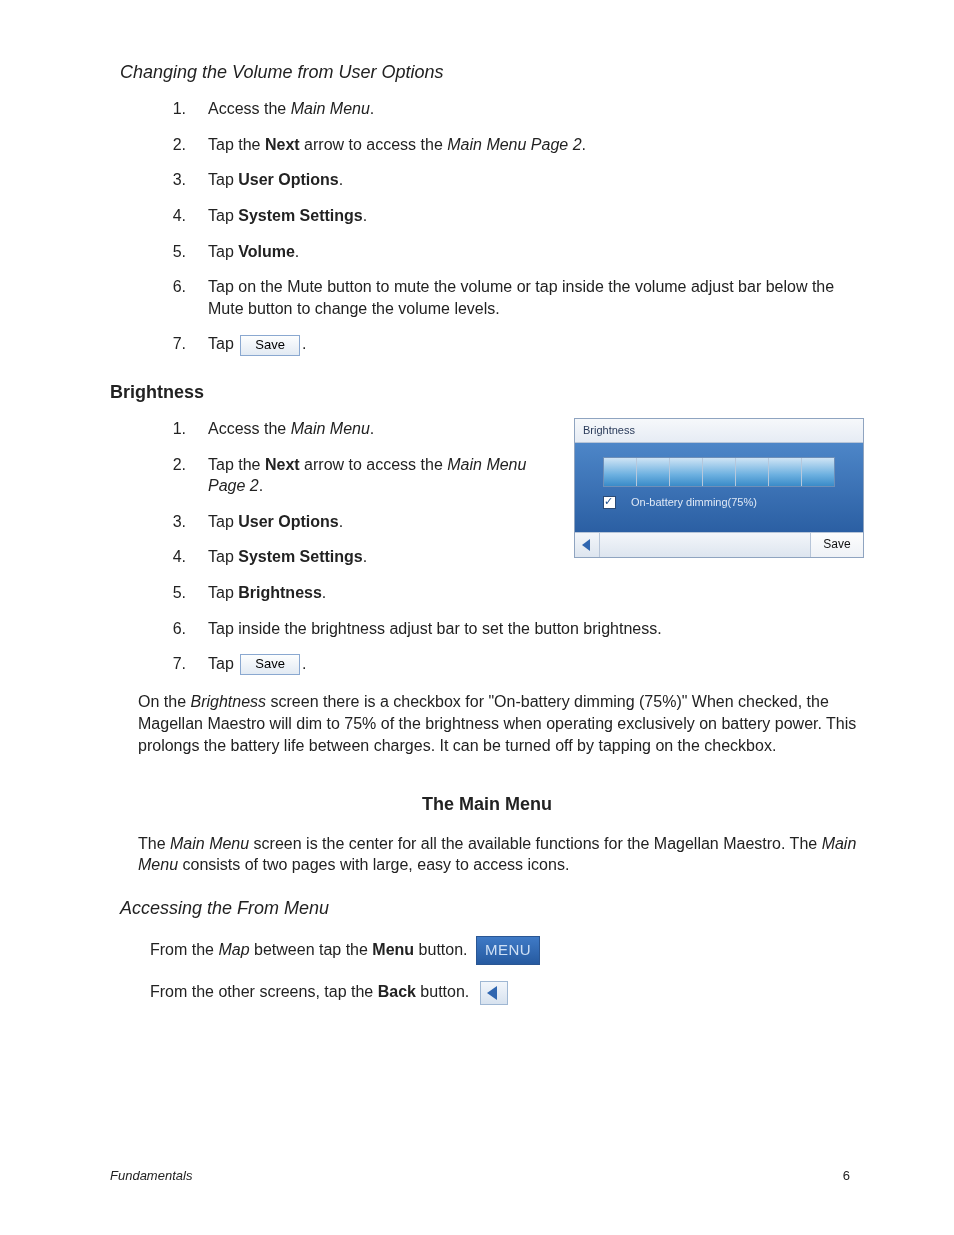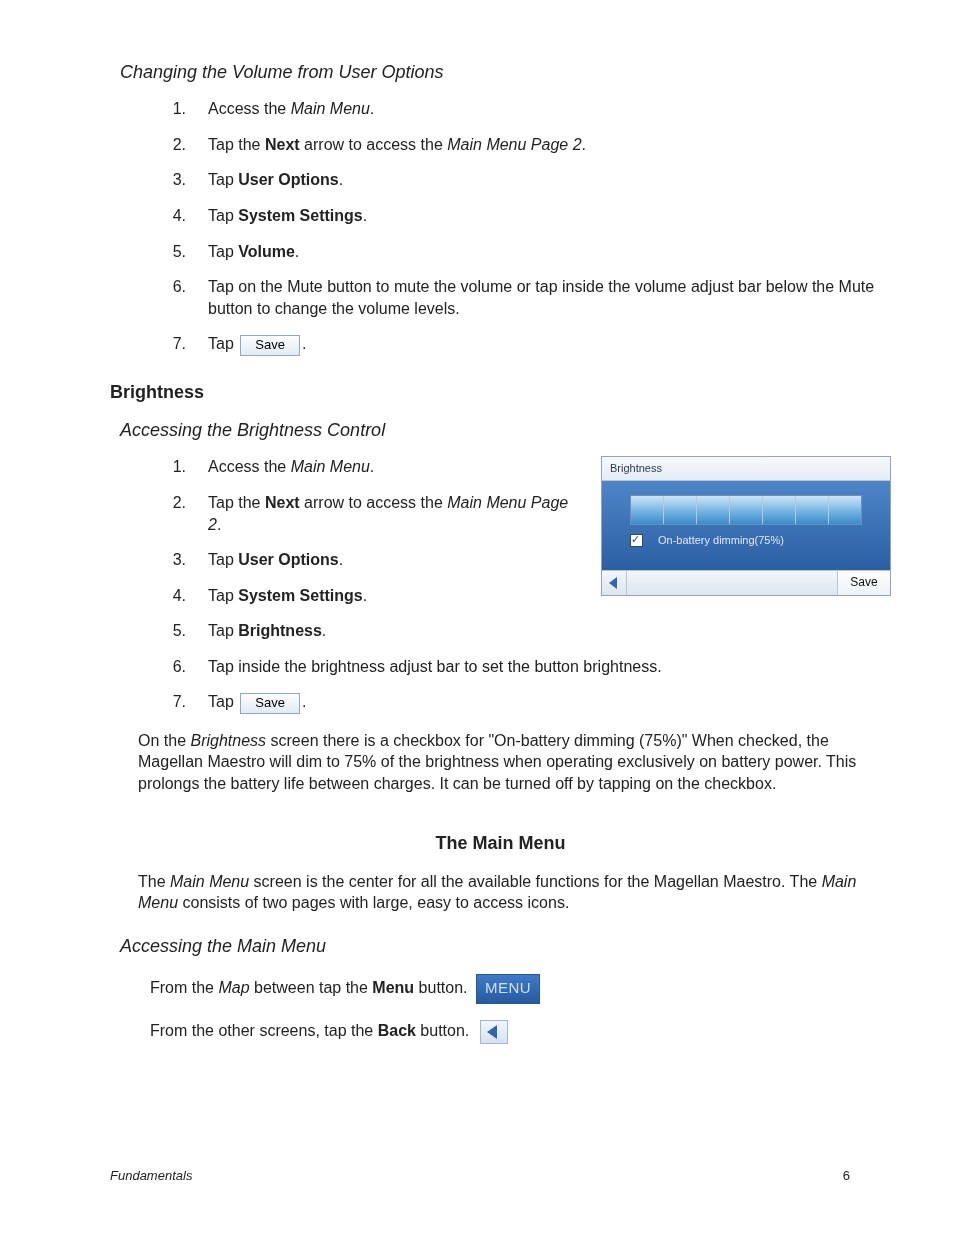--- a/index.html
+++ b/index.html
@@ -7,21 +7,21 @@
     padding: 0;
     background: #fff;
     font-family: Arial, Helvetica, sans-serif;
     color: #222;
   }
   .page {
     width: 954px;
     height: 1235px;
     position: relative;
     box-sizing: border-box;
-    padding: 60px 63px 40px 110px;
+    padding: 60px 90px 40px 110px;
     font-size: 16px;
     line-height: 1.35;
   }
   .h-sub-italic {
     font-style: italic;
     font-weight: 400;
     font-size: 18px;
     margin: 0 0 14px 10px;
   }
   .h-section {
@@ -225,21 +225,20 @@
         <span class="num">6.</span>
         <span class="li-body"><span>Tap on the Mute button to mute the volume or tap inside the volume adjust bar below the Mute button to change the volume levels.</span></span>
       </li>
       <li>
         <span class="num">7.</span>
         <span class="li-body"><span>Tap </span><span class="save-btn">Save</span><span>.</span></span>
       </li>
     </ol>
 
   <div class="h-section">Brightness</div>
-  <div class="h-sub-italic">Accessing the Brightness Control</div>
 
   <div class="two-col">
     <div class="left">
       <ol class="ol">
           <li>
             <span class="num">1.</span>
             <span class="li-body"><span>Access the </span><span class="i">Main Menu</span><span>.</span></span>
           </li>
           <li>
             <span class="num">2.</span>
@@ -295,21 +294,21 @@
         <span class="num">7.</span>
         <span class="li-body"><span>Tap </span><span class="save-btn">Save</span><span>.</span></span>
       </li>
     </ol>
 
   <p class="flow indent"><span>On the </span><span class="i">Brightness</span><span> screen there is a checkbox for "On-battery dimming (75%)"  When checked, the Magellan Maestro will dim to 75% of the brightness when operating exclusively on battery power.  This prolongs the battery life between charges.  It can be turned off by tapping on the checkbox.</span></p>
 
   <div class="h-section" style="margin-top:36px;text-align:center;">The Main Menu</div>
   <p class="flow indent"><span>The </span><span class="i">Main Menu</span><span> screen is the center for all the available functions for the Magellan Maestro.  The </span><span class="i">Main Menu</span><span> consists of two pages with large, easy to access icons.</span></p>
 
-  <div class="h-sub-italic" style="margin-top:20px;">Accessing the Main Menu</div>
+  <div class="h-sub-italic" style="margin-top:20px;">Accessing the From Menu</div>
 
   <p class="flow indent2"><span>From the </span><span class="i">Map</span><span> between tap the </span><span class="b">Menu</span><span> button. </span><span class="menu-btn">MENU</span></p>
   <p class="flow indent2" style="margin-top:16px;"><span>From the other screens, tap the </span><span class="b">Back</span><span> button.  </span><span class="back-btn"></span></p>
 
   <div class="footer">
     <span class="ftitle">Fundamentals</span>
     <span>6</span>
   </div>
 </div>
 

